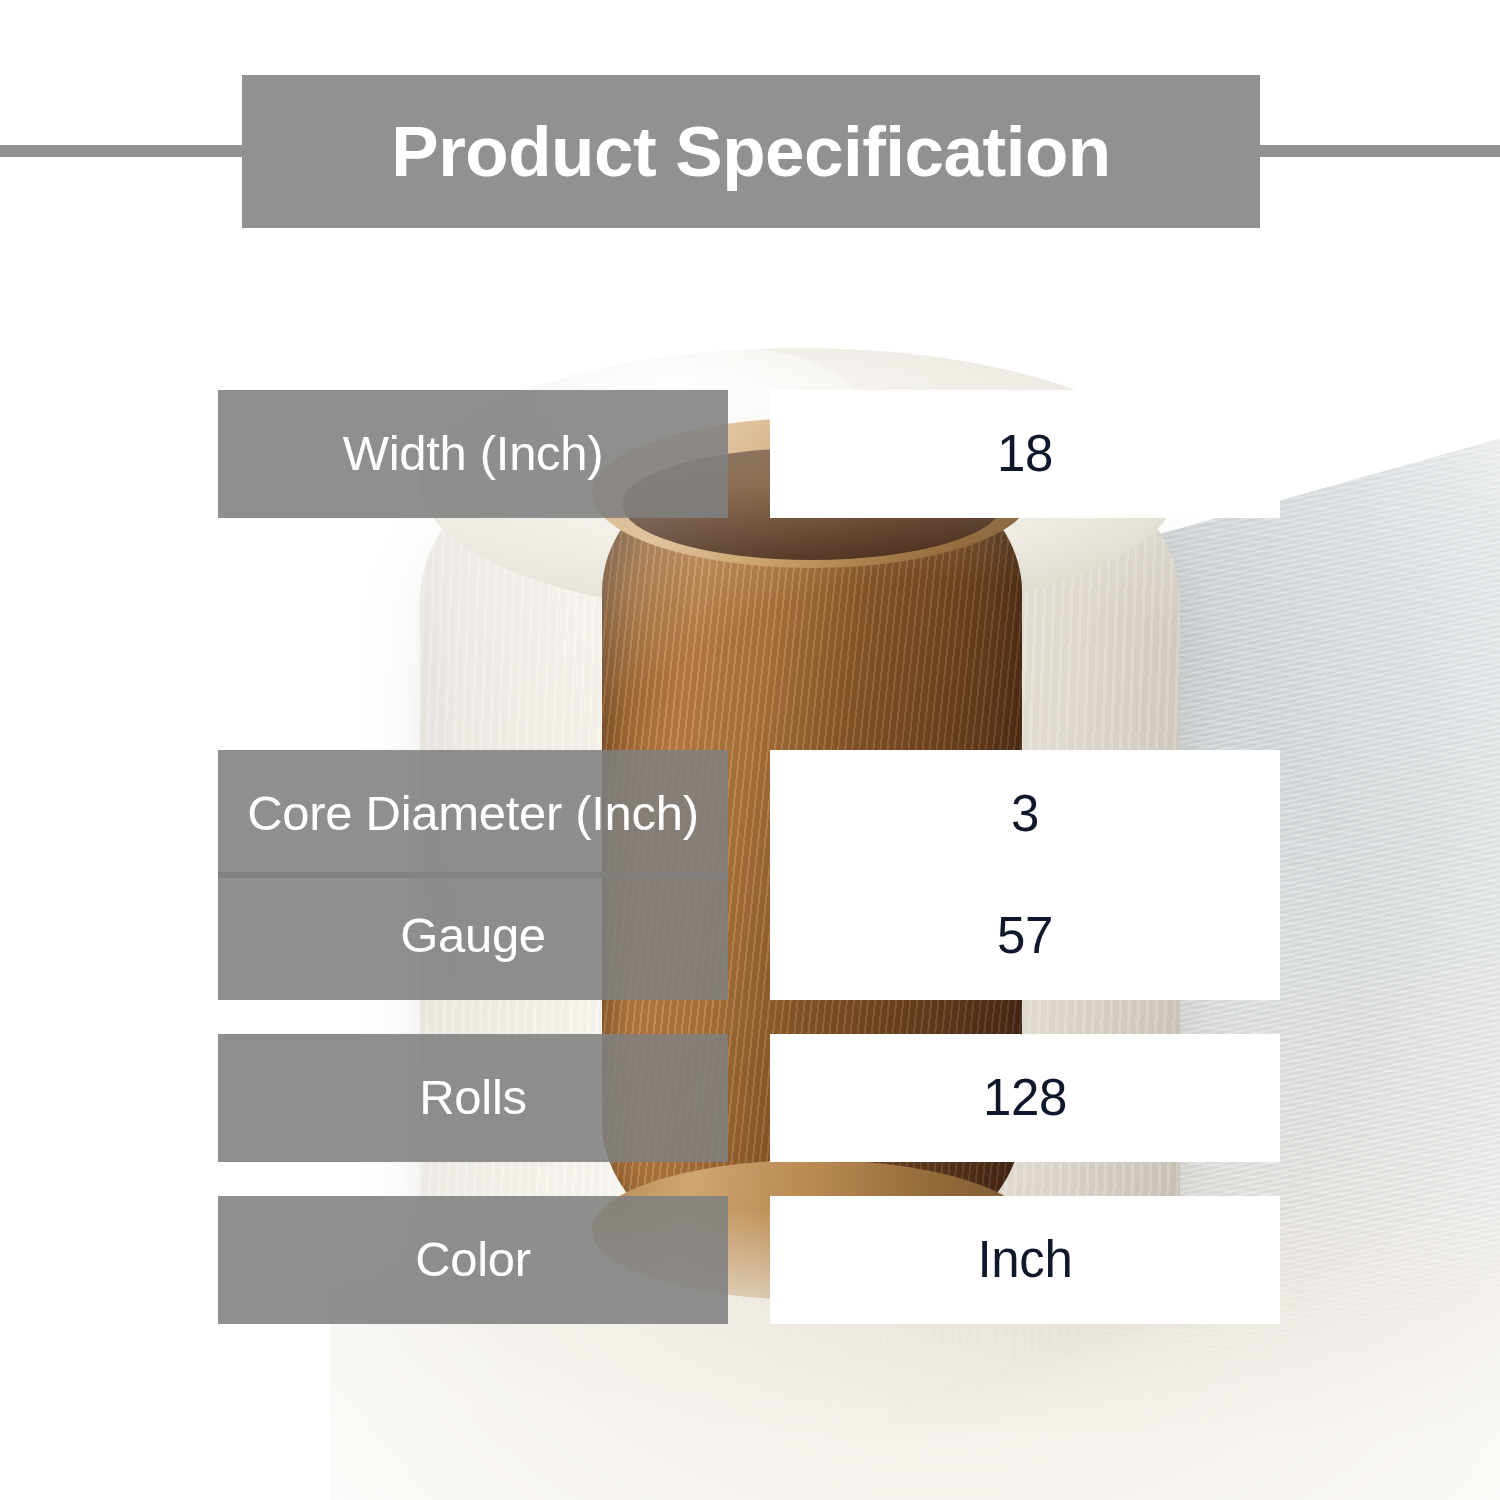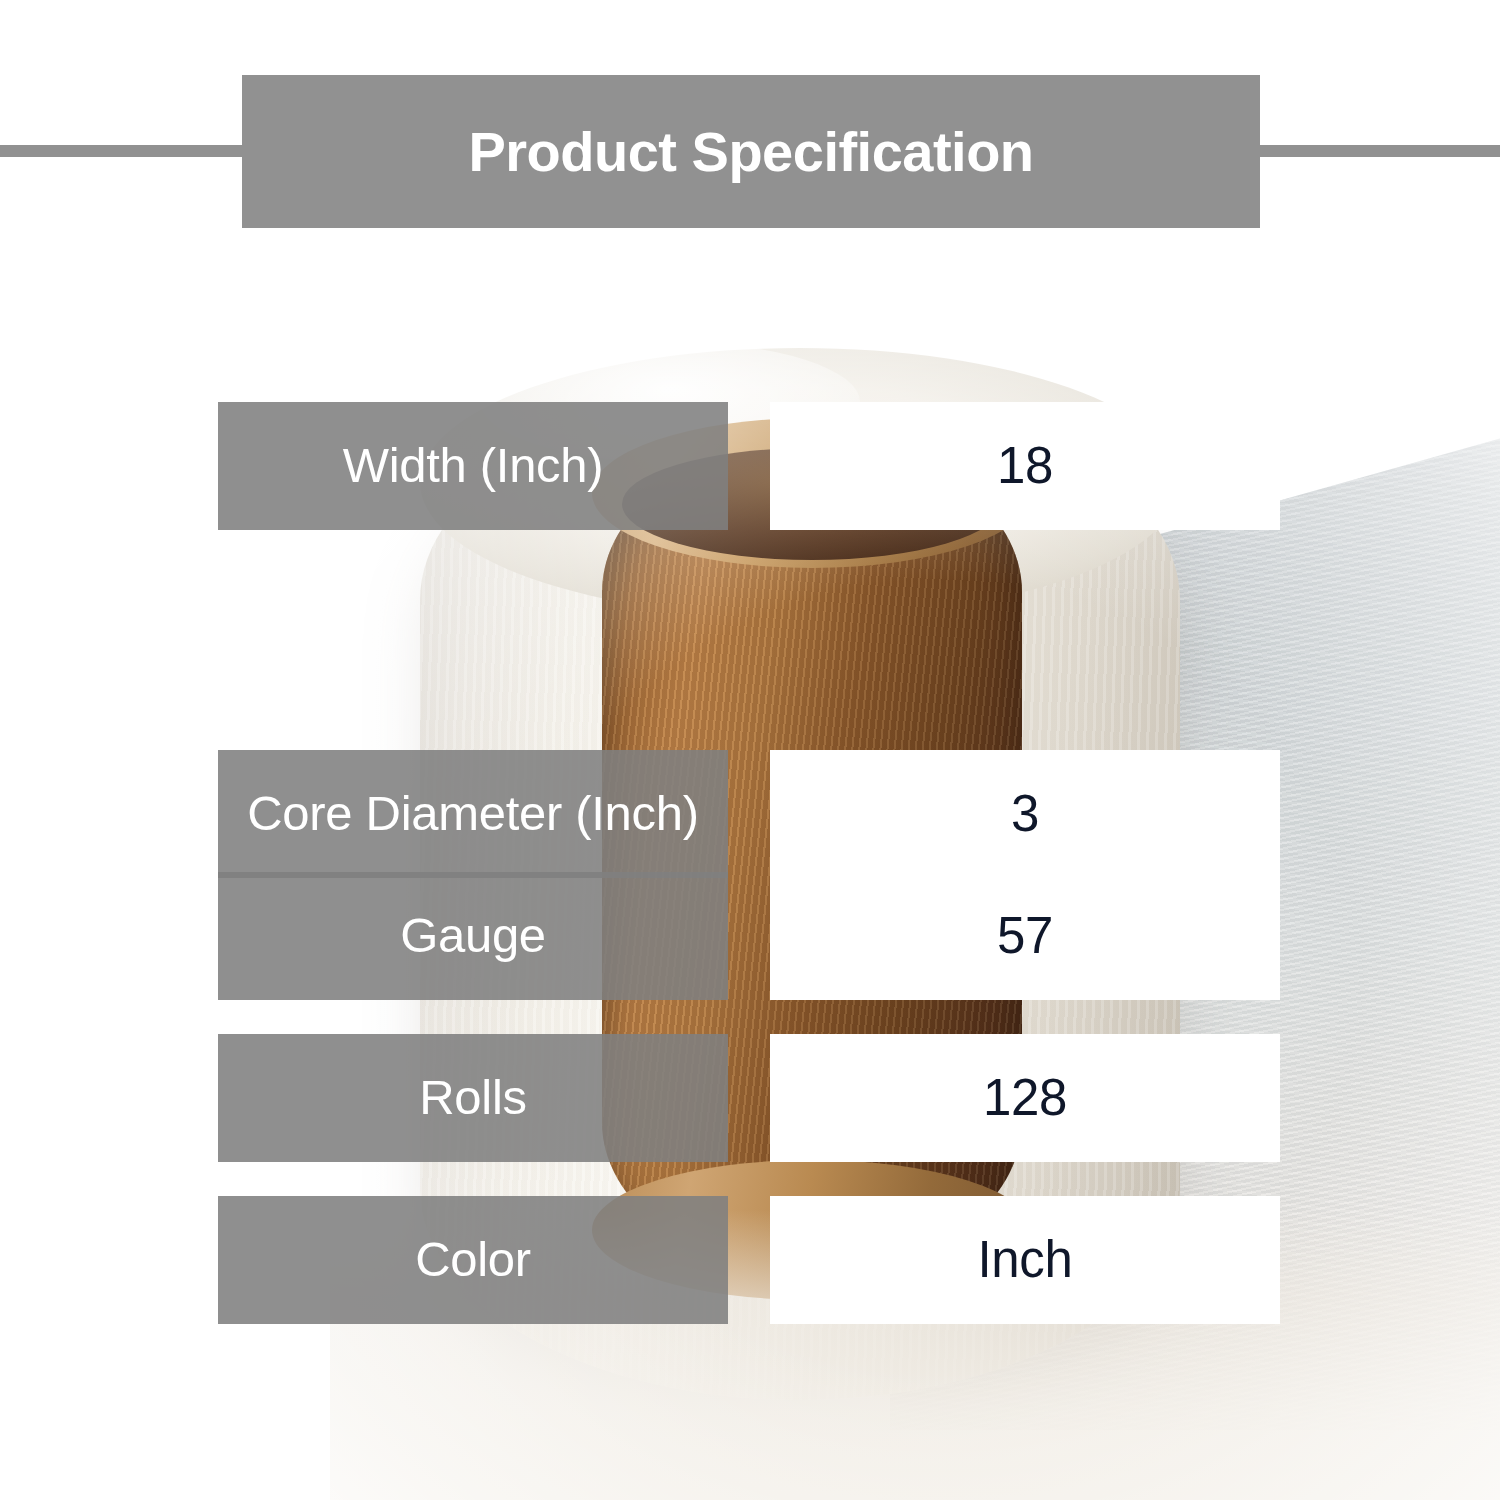--- a/index.html
+++ b/index.html
@@ -287,21 +287,21 @@
     height: 153px;
     background: #919191;
     z-index: 21;
     display: flex;
     align-items: center;
     justify-content: center;
   }
   .title-text {
     color: #ffffff;
     font-family: "Liberation Sans", sans-serif;
-    font-size: 56px;
+    font-size: 71px;
     font-weight: bold;
     letter-spacing: -0.5px;
     line-height: 1;
     white-space: nowrap;
   }
 
   
   .spec-table {
     position: absolute;
     left: 0;
@@ -397,21 +397,21 @@
   </div>
 
   <div class="rule-left"></div>
   <div class="rule-right"></div>
   <div class="title-box">
     <div class="title-text">Product Specification</div>
   </div>
 
   <div class="spec-table">
 
-    <div class="spec-row row-0" style="top:402px">
+    <div class="spec-row row-0" style="top:390px">
       <div class="spec-label">
         <span>Width (Inch)</span>
       </div>
       <div class="spec-value">
         <span>18</span>
       </div>
     </div>
 
 
     <div class="spec-row row-2" style="top:750px">

